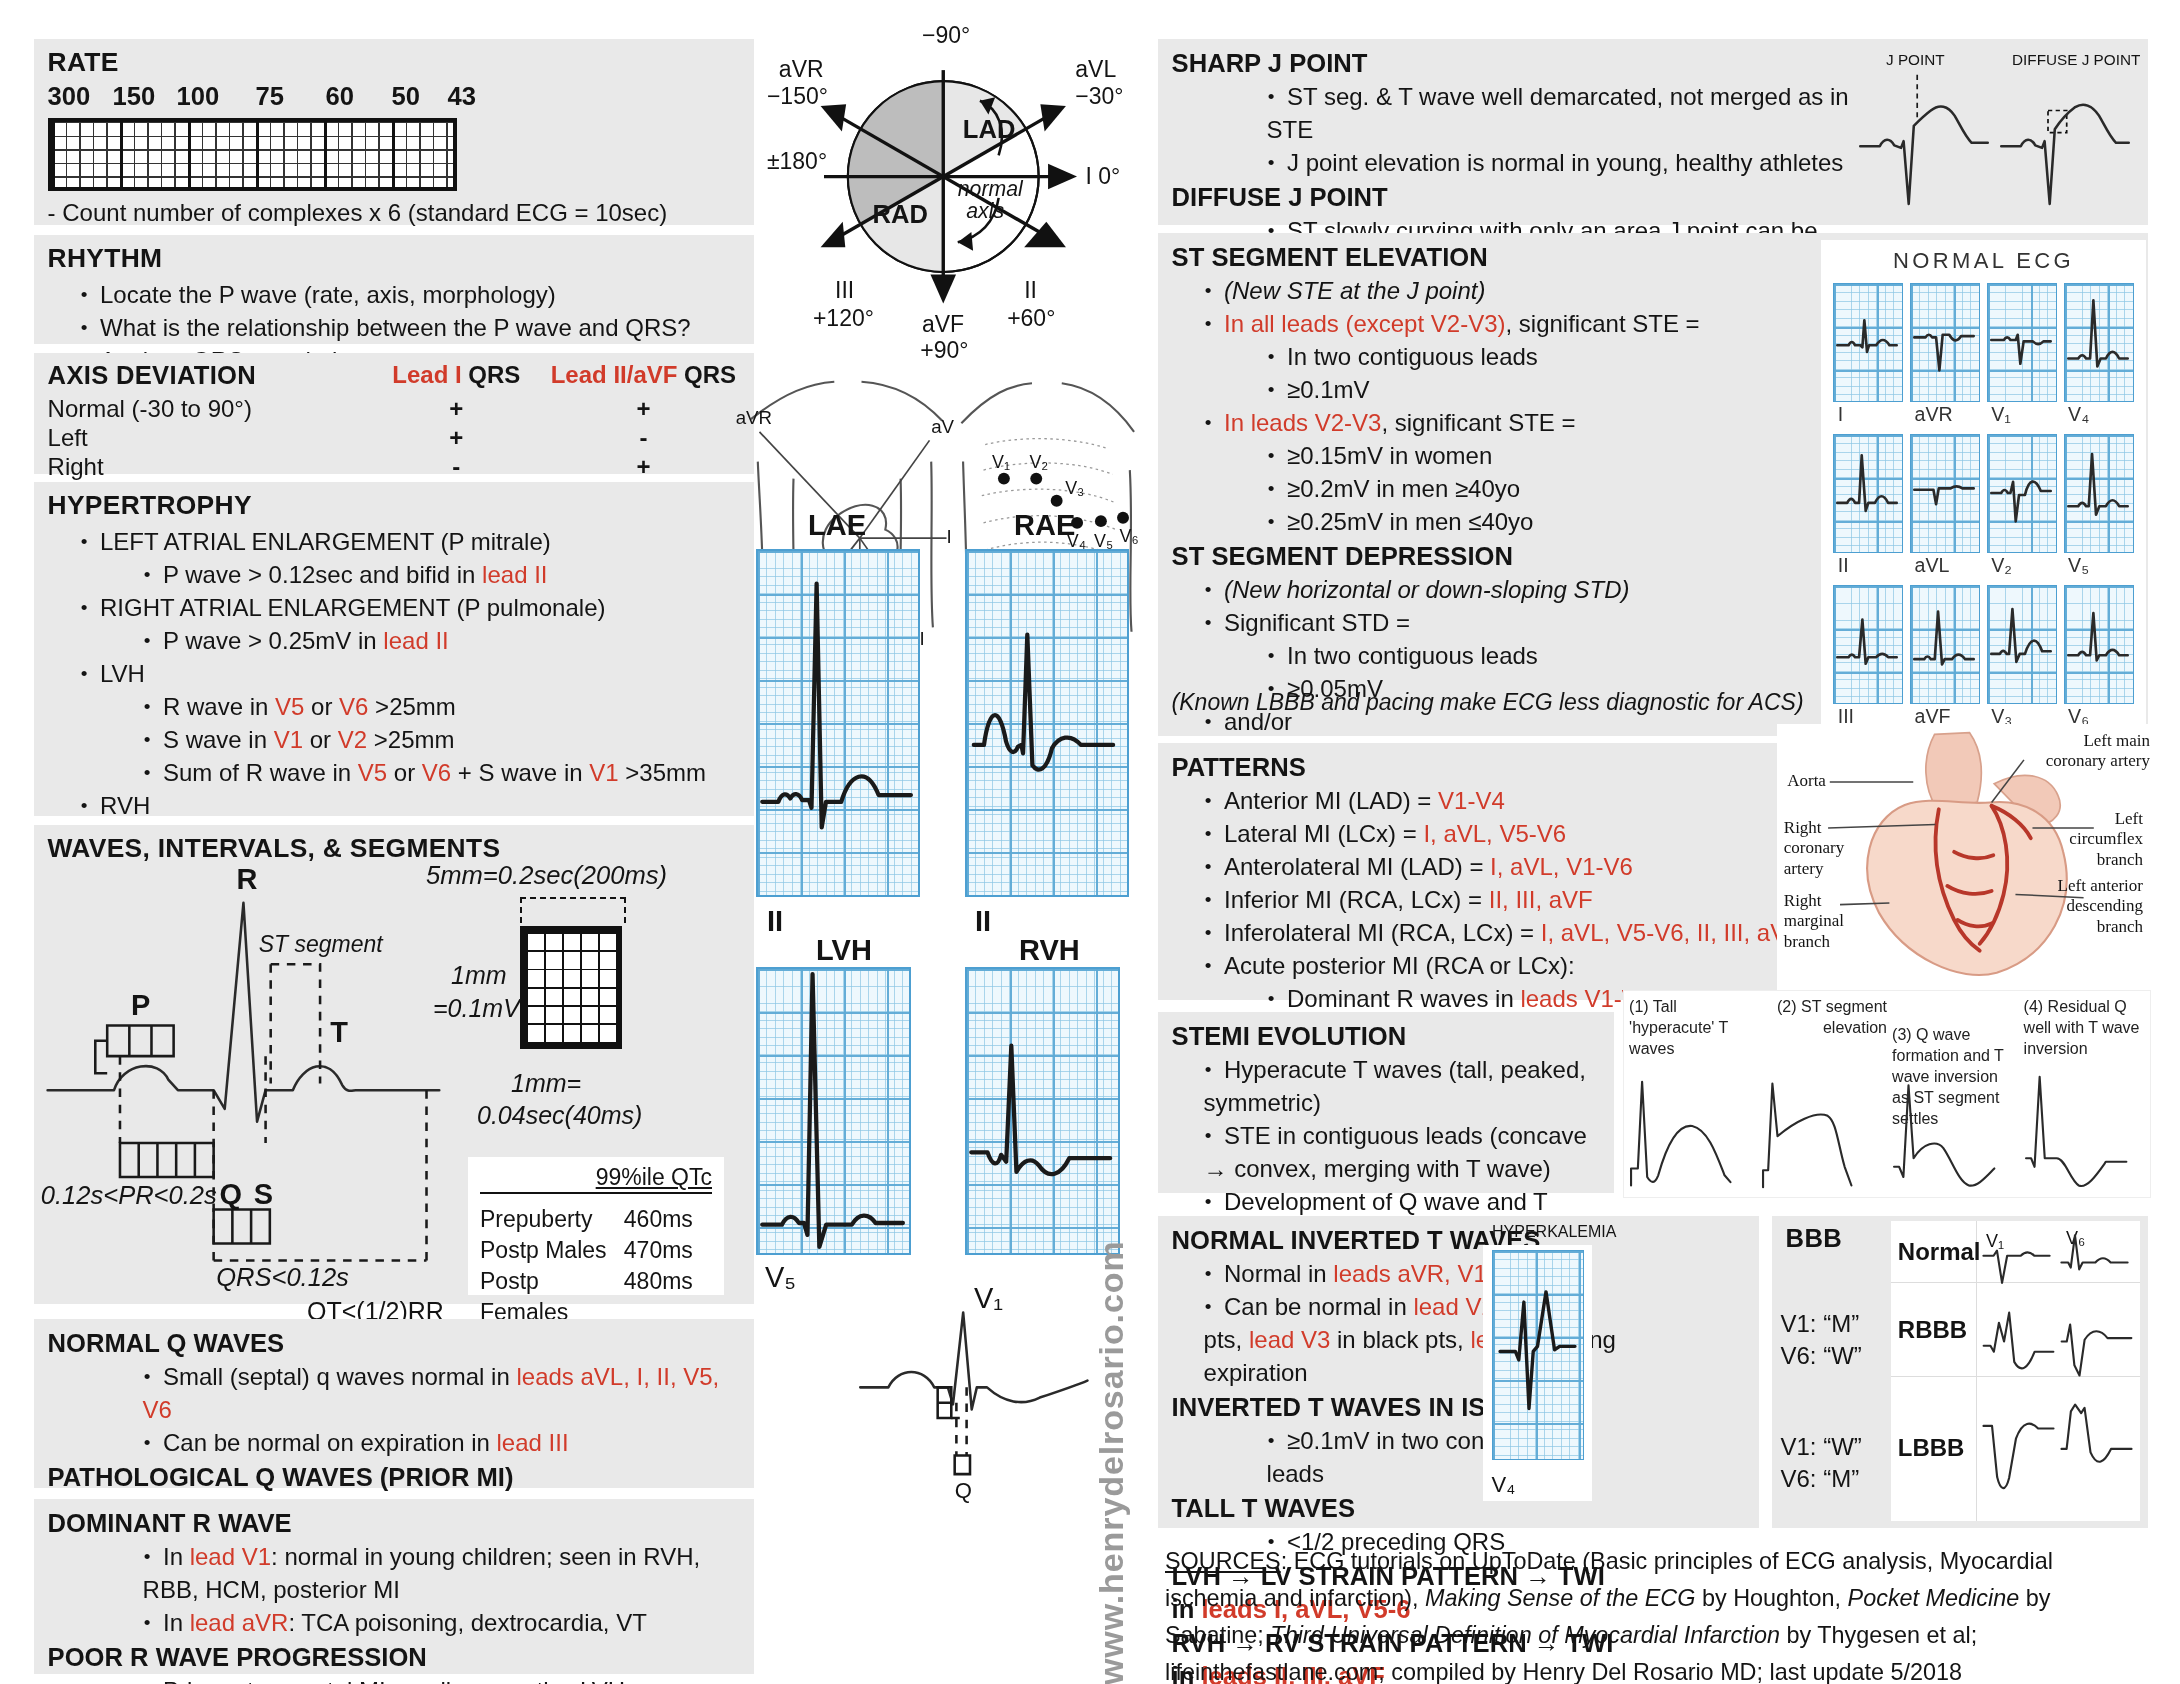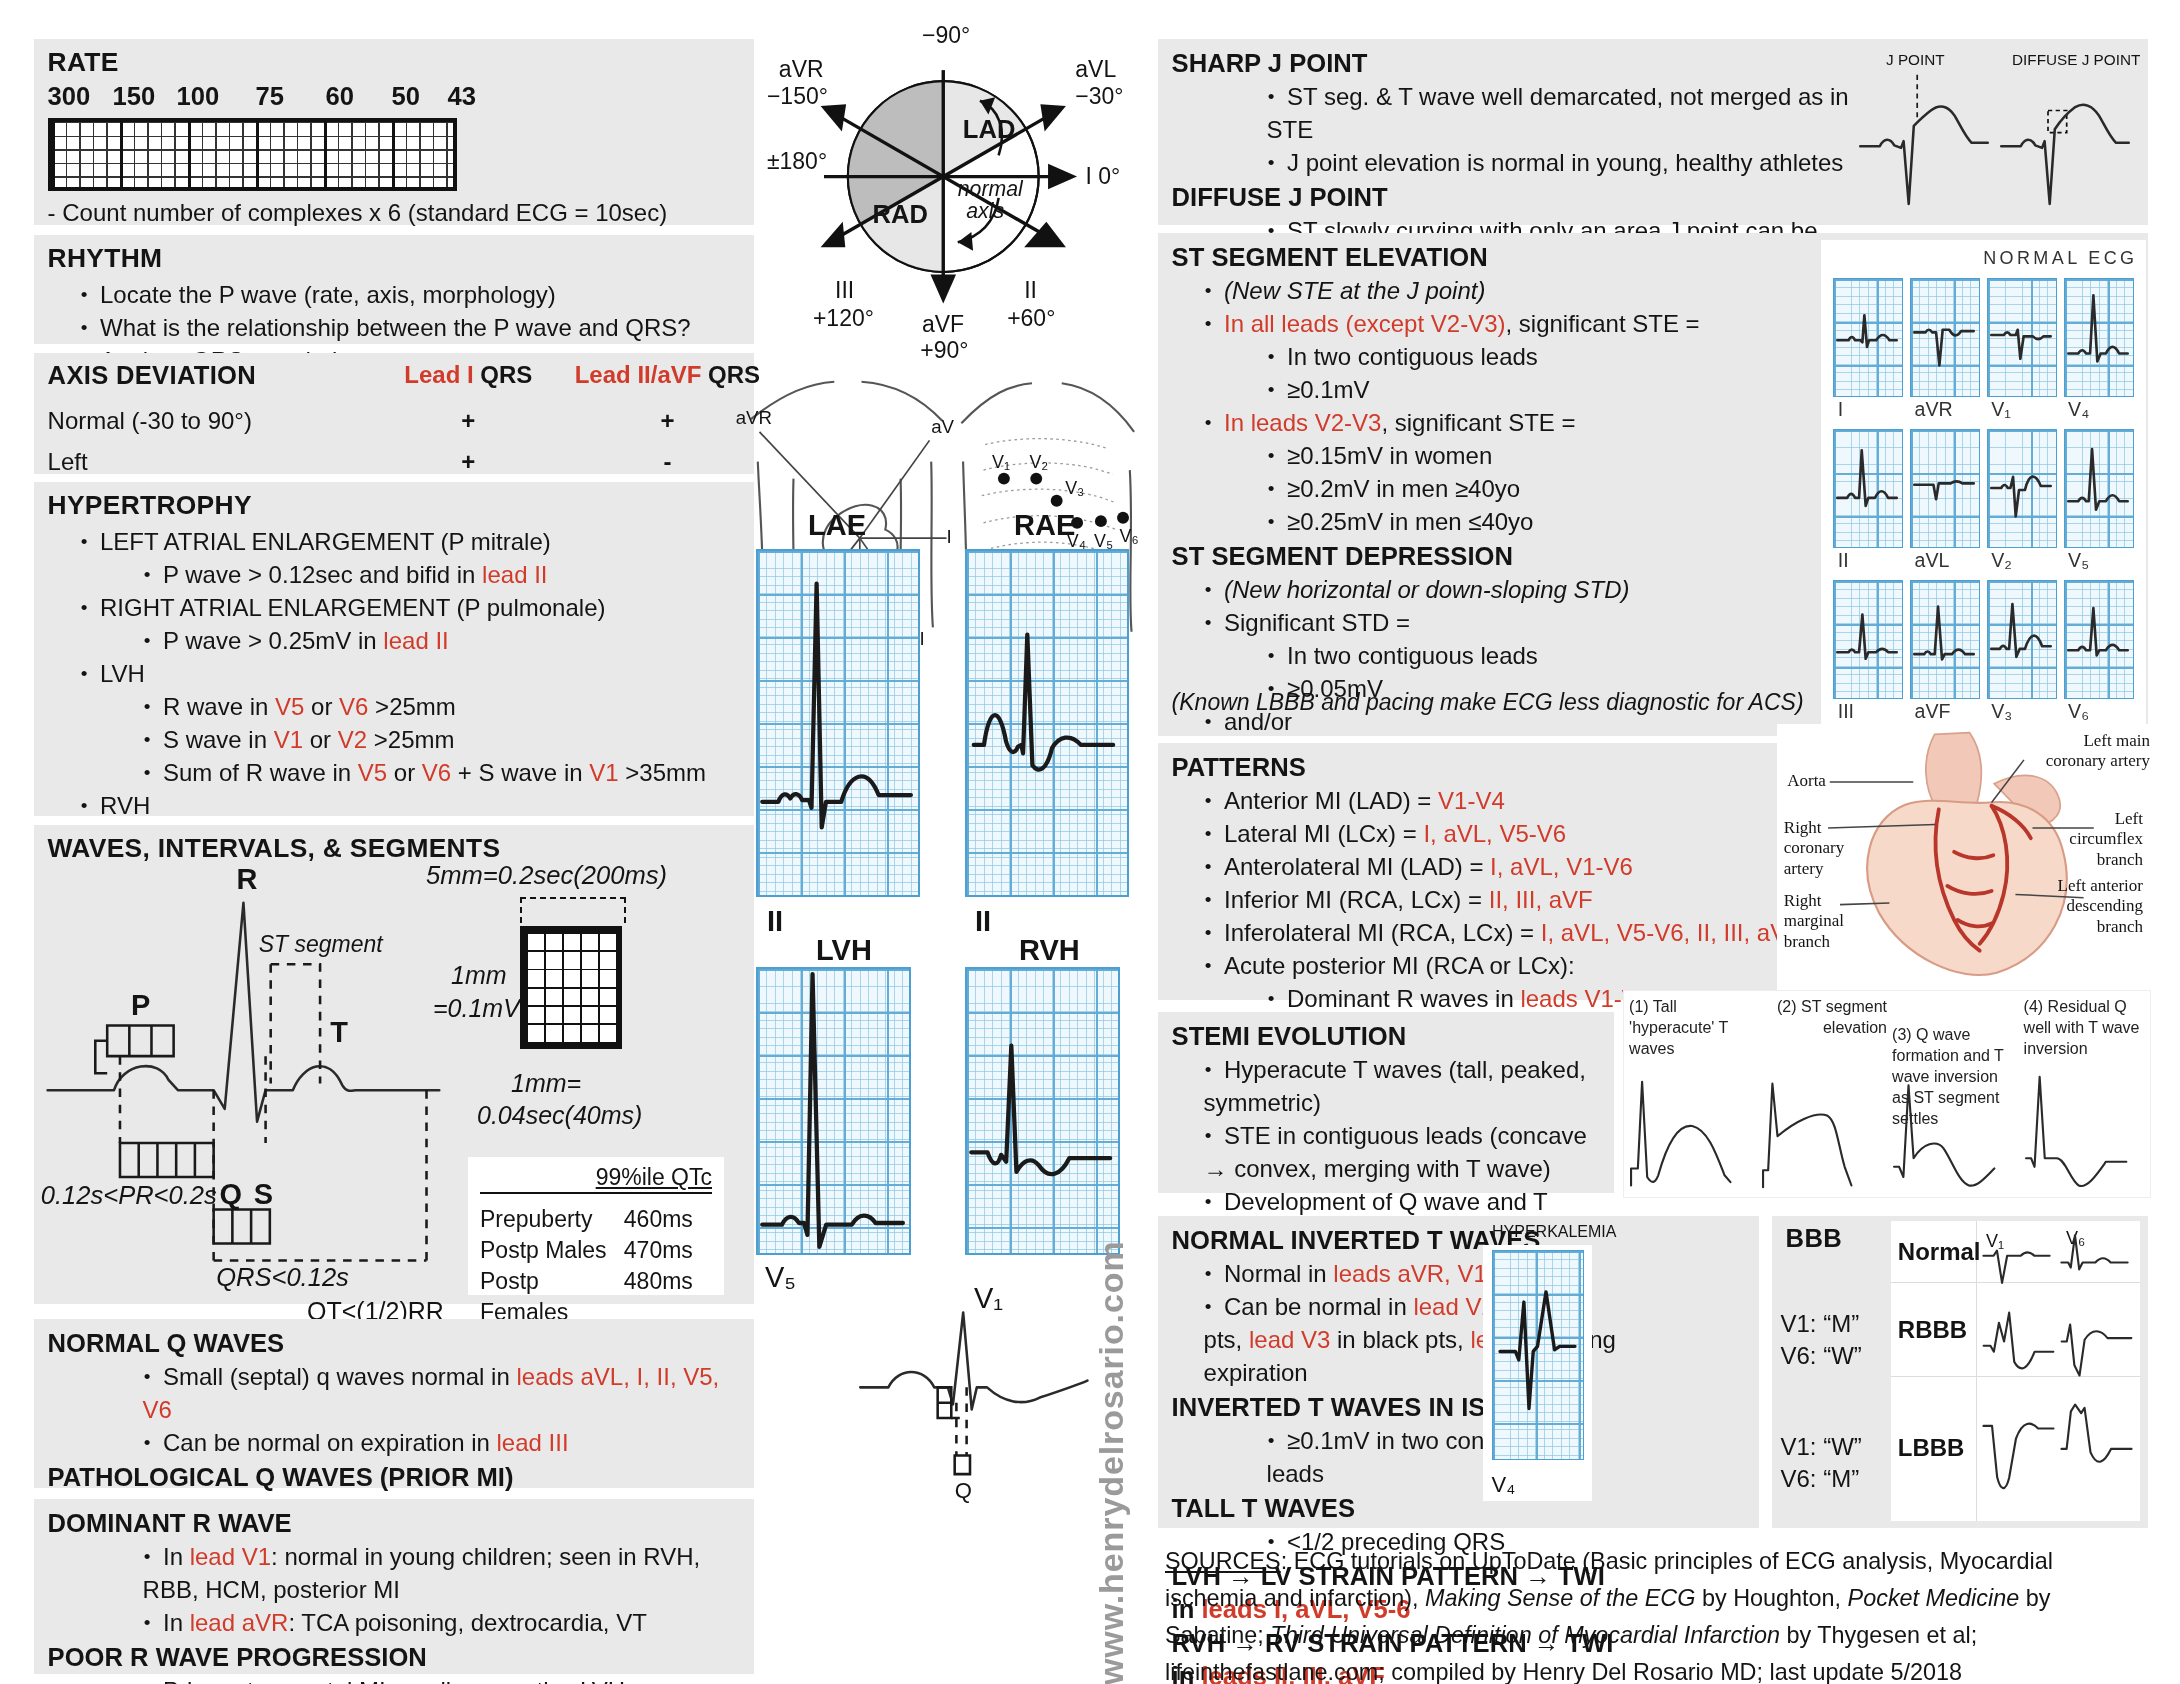--- a/index.html
+++ b/index.html
@@ -60,21 +60,21 @@
 <div class="panel" style="left:34px;top:235px;width:720px;height:109px;">
   <div class="hd">RHYTHM</div>
   <div style="line-height:31px;">
       <div class="li l1"><span class="blt">•</span><span>Locate the P wave (rate, axis, morphology)</span></div>
       <div class="li l1"><span class="blt">•</span><span>What is the relationship between the P wave and QRS?</span></div>
       <div class="li l1"><span class="blt">•</span><span>Analyze QRS morphology</span></div>
     </div>
 </div>
 
 <div class="panel" style="left:34px;top:353px;width:720px;height:121px;">
-  <div style="display:grid;grid-template-columns:46% 26% 28%;font-size:24px;line-height:29px;gap:12px;">
+  <div style="display:grid;grid-template-columns:46% 26% 28%;font-size:24px;line-height:29px;">
     <div class="hd" style="font-size:25.6px;">AXIS DEVIATION</div>
     <div style="text-align:center;font-weight:700;"><span class="red">Lead I</span><span> QRS</span></div>
     <div style="text-align:center;font-weight:700;"><span class="red">Lead II/aVF</span><span> QRS</span></div>
     <div>Normal (-30 to 90°)</div>
     <div style="text-align:center;font-weight:700;">+</div>
     <div style="text-align:center;font-weight:700;">+</div>
     <div>Left</div>
     <div style="text-align:center;font-weight:700;">+</div>
     <div style="text-align:center;font-weight:700;">-</div>
     <div>Right</div>
@@ -352,21 +352,21 @@
       <div class="li l1"><span class="blt">•</span><span>Significant STD =</span></div>
       <div class="li l2"><span class="blt">•</span><span>In two contiguous leads</span></div>
       <div class="li l2"><span class="blt">•</span><span>≥0.05mV</span></div>
       <div class="li l1"><span class="blt">•</span><span>and/or</span></div>
       <div class="li l2"><span class="blt">•</span><span>T-wave inversion ≥0.1mV in two contiguous leads with</span></div>
       <div class="li l2"><span class="blt">•</span><span>Prominent R wave or R/S ratio&gt;1</span></div>
     </div>
   <div class="note" style="position:absolute;left:13.6px;top:456px;font-size:23px;"><span class="it">(Known LBBB and pacing make ECG less diagnostic for ACS)</span></div>
 
   <div class="white" style="position:absolute;left:663px;top:6.8px;width:325px;height:489px;padding:5.1px 8.5px;box-sizing:border-box;">
-    <div style="text-align:right;font-size:18px;letter-spacing:3.4px;color:#333;margin:3.4px 0 8.5px 0;">NORMAL ECG</div>
+    <div style="text-align:center;font-size:22px;letter-spacing:3.4px;color:#333;margin:3.4px 0 8.5px 0;">NORMAL ECG</div>
     <div style="display:grid;grid-template-columns:repeat(4,70px);grid-column-gap:6.8px;grid-row-gap:32px;justify-content:center;">
       <div class="ecg minicell" style="position:relative;width:70px;height:119px;border-width:1.7px;">
         <svg width="66" height="116" viewBox="0 0 100 170">
             <path class="wavethin" d="M5,90 H22 q5,-10 10,0 H40 L43,93 L46,52 L50,100 L53,90 H64 q10,-16 20,0 H95" style="stroke-width:4"></path>
           </svg>
         <span class="lab">I</span>
       </div>
       <div class="ecg minicell" style="position:relative;width:70px;height:119px;border-width:1.7px;">
         <svg width="66" height="116" viewBox="0 0 100 170">
             <path class="wavethin" d="M5,78 H22 q5,-8 10,0 H38 L43,128 L48,74 H58 q9,16 18,2 H95" style="stroke-width:4"></path>

